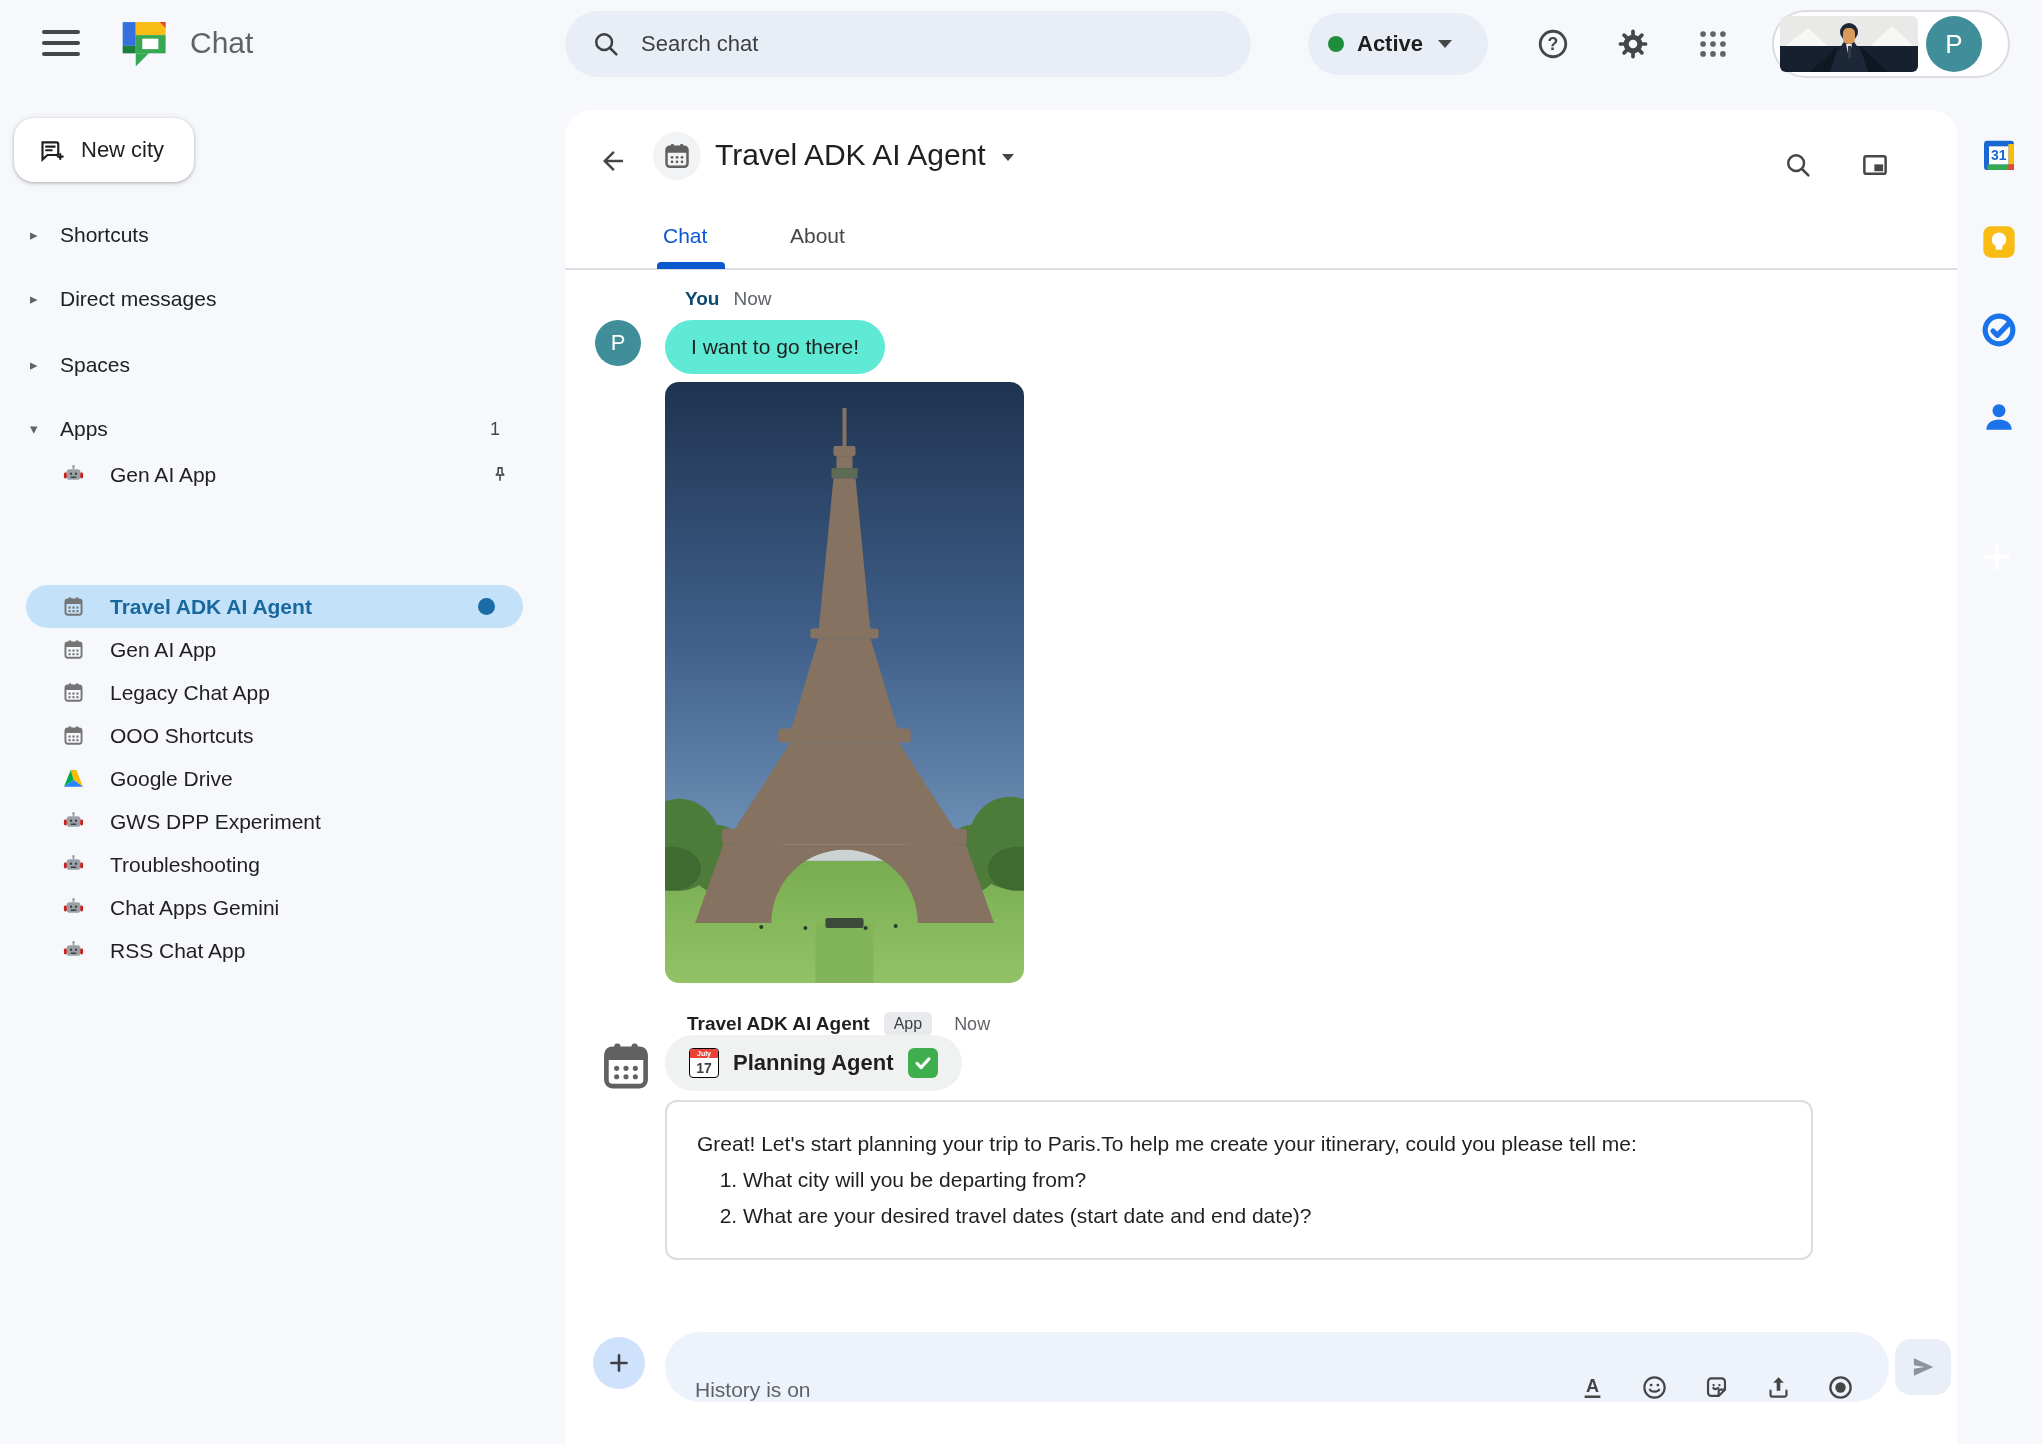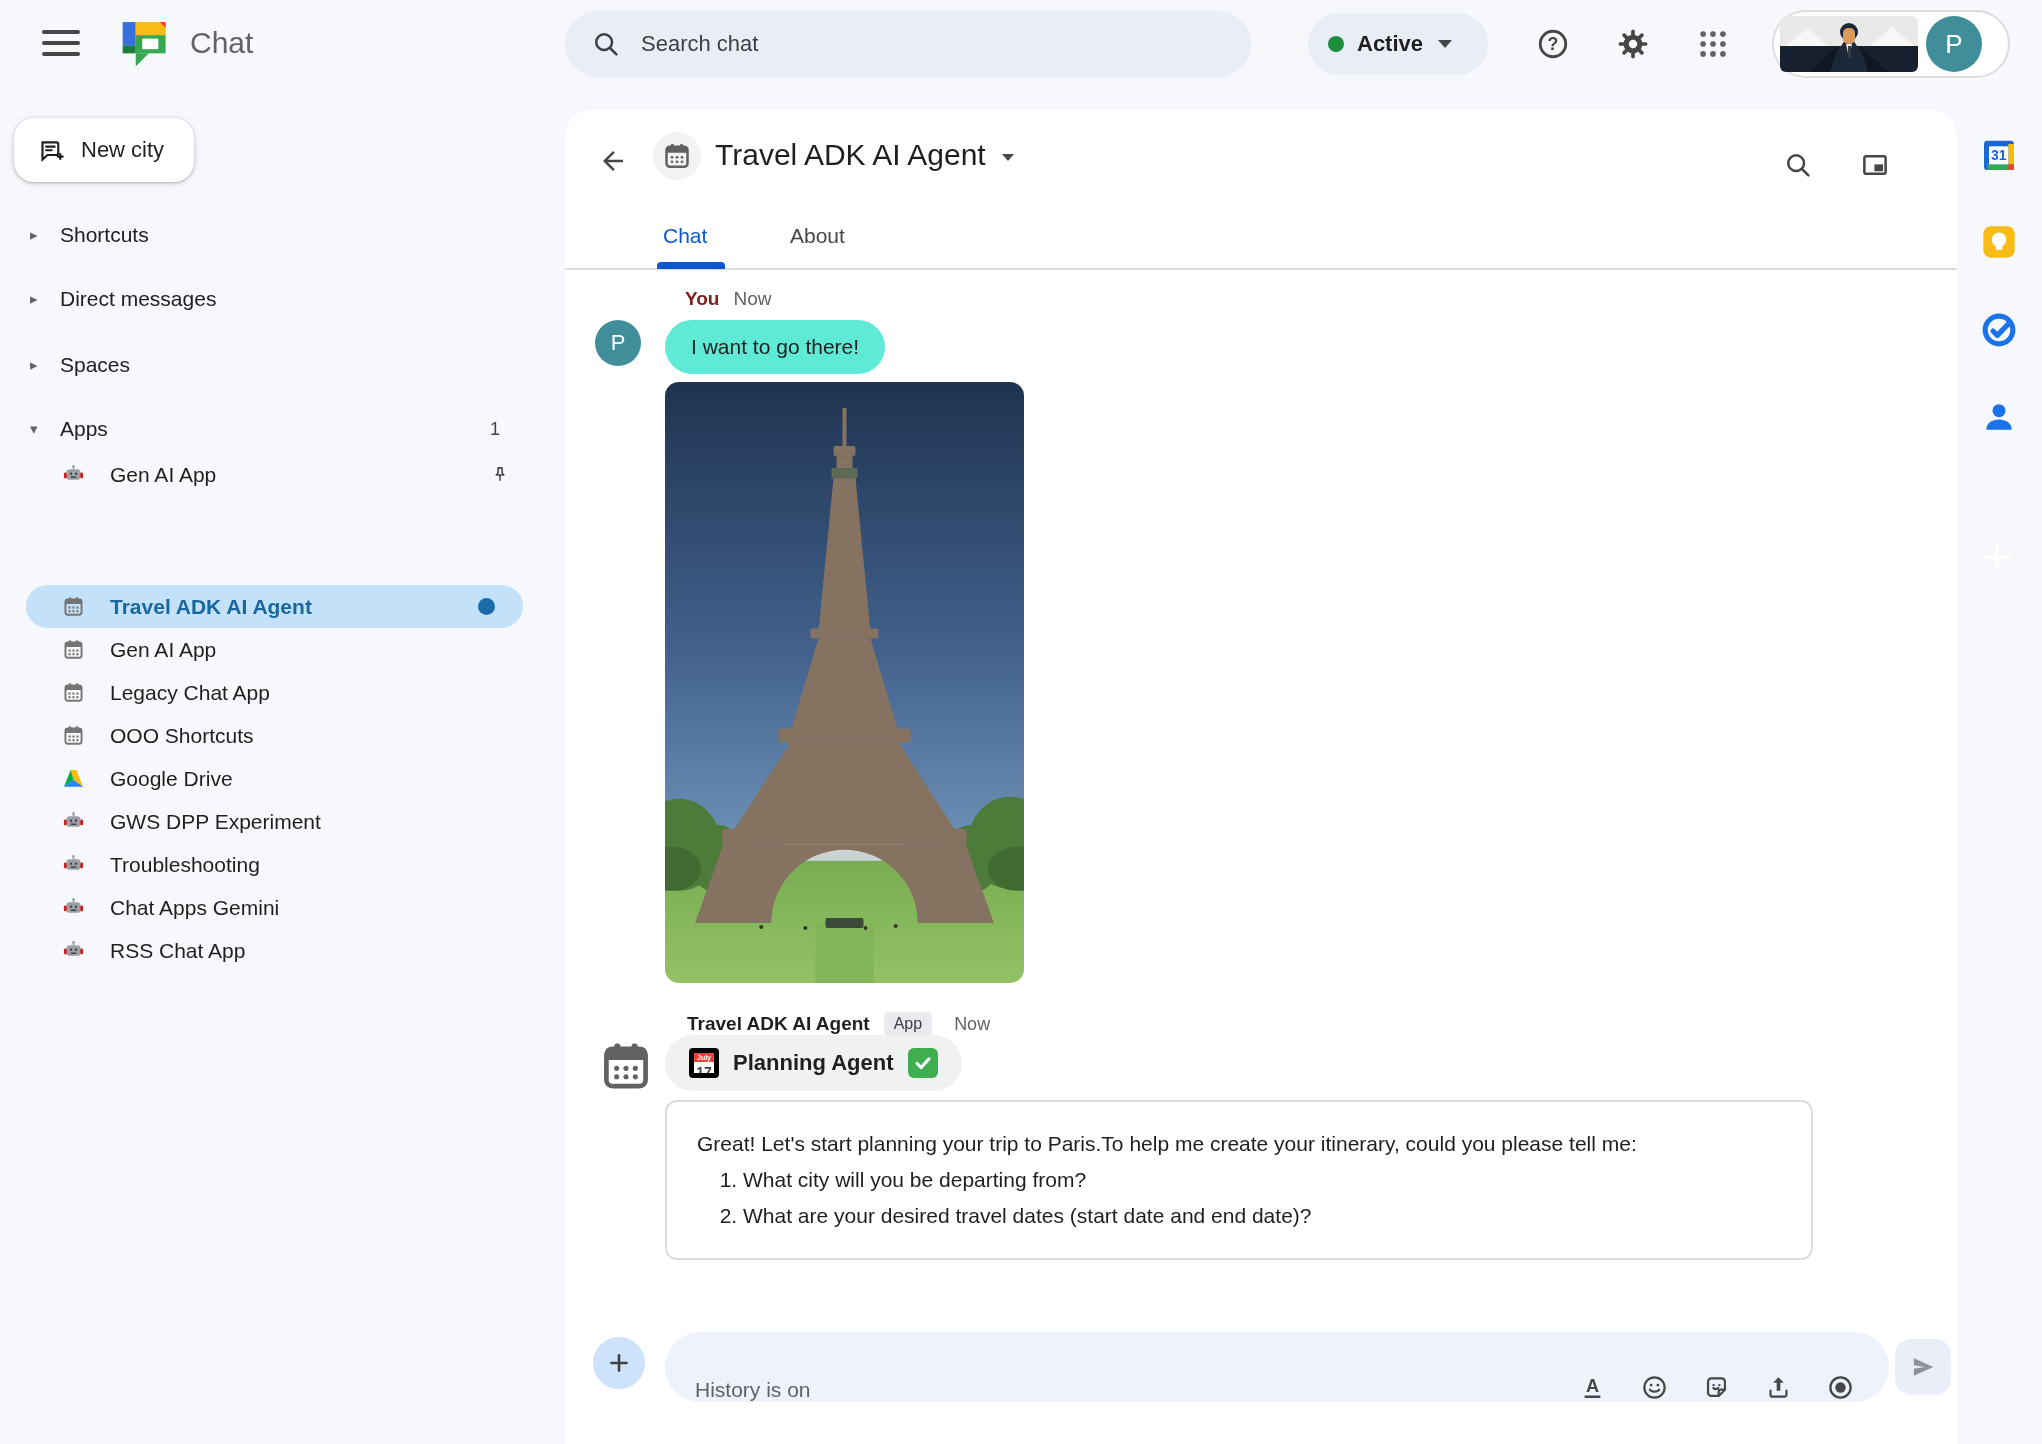--- a/index.html
+++ b/index.html
@@ -50,33 +50,33 @@
   .title{left:150px;top:28px;font-size:30px;font-weight:500;color:#1f1f1f;display:flex;align-items:center;gap:14px;cursor:pointer}
   .title .chev{border-left-width:6px;border-right-width:6px;border-top-width:7px;margin-top:4px}
   .hdr-ic{top:40px;width:30px;height:30px;cursor:pointer}
   .tabs{left:0;top:108px;width:1392px;height:52px;border-bottom:2px solid #dadce0}
   .tab{position:absolute;top:6px;font-size:21px;font-weight:500;cursor:pointer}
   .tab.active{color:#0b57d0}
   .tab.inactive{color:#444746}
   .tab-underline{position:absolute;left:92px;top:44px;width:68px;height:7px;background:#0b57d0;border-radius:4px 4px 0 0}
 
   .msg-meta{font-size:19px;color:#5f6368}
-  .msg-meta b{color:#7f1d1d;font-weight:700;margin-right:14px}
+  .msg-meta b{color:#0c4a6e;font-weight:700;margin-right:14px}
   .bubble{left:100px;top:210px;height:54px;background:#5eead4;border-radius:27px;display:flex;align-items:center;padding:0 26px;font-size:21px;color:#1f1f1f}
   .msg-avatar{left:30px;top:210px;width:46px;height:46px;font-size:22px}
   .eiffel{left:100px;top:272px;width:359px;height:601px;border-radius:14px;overflow:hidden;cursor:pointer}
 
   .agent-meta{left:122px;top:902px;display:flex;align-items:center;gap:14px}
   .agent-name{font-size:19px;font-weight:700;color:#1f1f1f}
   .app-badge{background:#e8eaed;border-radius:5px;padding:3px 10px;font-size:16px;color:#3c4043}
   .agent-time{font-size:18px;color:#5f6368;margin-left:8px}
   .agent-avatar{left:33px;top:928px;width:56px;height:56px}
   .planpill{left:100px;top:925px;height:56px;background:#f0f1f1;border-radius:28px;display:inline-flex;align-items:center;padding:0 24px;gap:14px}
   .planpill .plabel{font-size:22px;font-weight:700;color:#1f1f1f}
-  .mini-cal{width:30px;height:30px;background:#fff;border:5px solid #000000;border-radius:4px;overflow:hidden;text-align:center}
+  .mini-cal{width:30px;height:30px;background:#fff;border:1px solid #000000;border-radius:4px;overflow:hidden;text-align:center}
   .mini-cal .mc-top{background:#ea4335;color:#fff;font-size:7px;line-height:9px;height:9px;font-weight:700}
   .mini-cal .mc-day{font-size:14px;font-weight:700;color:#3c4043;line-height:20px}
   .check-emoji{width:30px;height:30px;background:#3fae4e;border-radius:6px;display:flex;align-items:center;justify-content:center}
   .card{left:100px;top:990px;width:1148px;min-height:160px;border:2px solid #dadce0;border-radius:12px;padding:24px 30px;font-size:21px;line-height:36px;color:#1f1f1f;background:#fff}
   .card ol{margin:0 0 0 22px;padding-left:24px}
 
   .composer-plus{left:28px;top:1227px;width:52px;height:52px;border-radius:50%;background:#cfe2fc;display:flex;align-items:center;justify-content:center;cursor:pointer}
   .composer{left:100px;top:1222px;width:1224px;height:70px;background:#edf2fb;border-radius:35px;display:flex;align-items:flex-end;padding:0 34px 0 30px}
   .composer input{flex:1;border:none;outline:none;background:transparent;font-size:21px;color:#1f1f1f}
   .composer input::placeholder{color:#5f6368;opacity:1}

